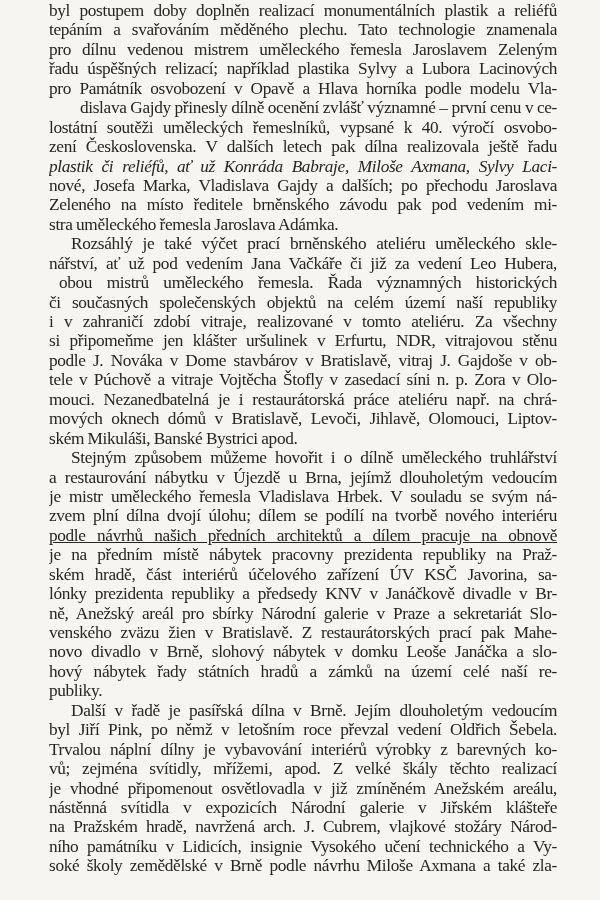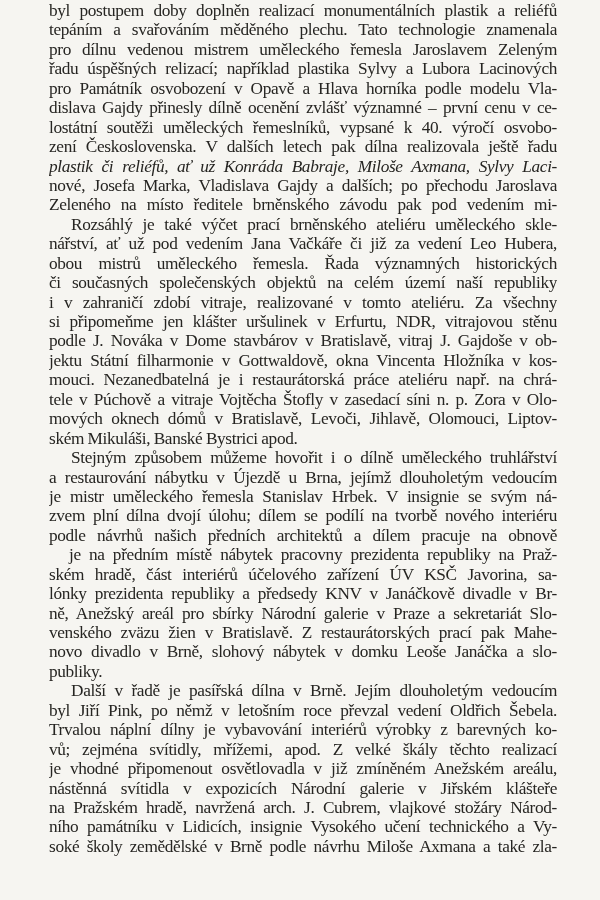--- a/index.html
+++ b/index.html
@@ -32,49 +32,50 @@
 </head>
 <body>
 
 <div class="page">
   <div class="text-col" id="text-col">
       <div class="line"><span style="white-space: nowrap; word-spacing: -0.5px;">byl postupem doby doplněn realizací monumentálních plastik a reliéfů</span></div>
       <div class="line"><span style="white-space: nowrap; word-spacing: -0.5px;">tepáním a svařováním měděného plechu. Tato technologie znamenala</span></div>
       <div class="line"><span style="white-space: nowrap; word-spacing: -0.5px;">pro dílnu vedenou mistrem uměleckého řemesla Jaroslavem Zeleným</span></div>
       <div class="line"><span style="white-space: nowrap; word-spacing: -0.5px;">řadu úspěšných relizací; například plastika Sylvy a Lubora Lacinových</span></div>
       <div class="line"><span style="white-space: nowrap; word-spacing: -0.5px;">pro Památník osvobození v Opavě a Hlava horníka podle modelu Vla-</span></div>
-      <div class="line"><span style="white-space: nowrap; word-spacing: -0.5px;">dislava Gajdy přinesly dílně ocenění zvlášť významné – první cenu v ce-</span></div>
+      <div class="line"><span style="white-space: nowrap; word-spacing: -0.5px; margin-left: 31px;">dislava Gajdy přinesly dílně ocenění zvlášť významné – první cenu v ce-</span></div>
       <div class="line"><span style="white-space: nowrap; word-spacing: -0.5px;">lostátní soutěži uměleckých řemeslníků, vypsané k 40. výročí osvobo-</span></div>
       <div class="line"><span style="white-space: nowrap; word-spacing: -0.5px;">zení Československa. V dalších letech pak dílna realizovala ještě řadu</span></div>
       <div class="line"><span style="white-space: nowrap; word-spacing: -0.5px; font-style: italic;">plastik či reliéfů, ať už Konráda Babraje, Miloše Axmana, Sylvy Laci-</span></div>
       <div class="line"><span style="white-space: nowrap; word-spacing: -0.5px;">nové, Josefa Marka, Vladislava Gajdy a dalších; po přechodu Jaroslava</span></div>
       <div class="line"><span style="white-space: nowrap; word-spacing: -0.5px;">Zeleného na místo ředitele brněnského závodu pak pod vedením mi-</span></div>
+      <div class="line last"><span style="white-space: nowrap;">stra uměleckého řemesla Jaroslava Adámka.</span></div>
       <div class="line indent"><span style="white-space: nowrap; word-spacing: -0.5px;">Rozsáhlý je také výčet prací brněnského ateliéru uměleckého skle-</span></div>
       <div class="line"><span style="white-space: nowrap; word-spacing: -0.5px;">nářství, ať už pod vedením Jana Vačkáře či již za vedení Leo Hubera,</span></div>
-      <div class="line"><span style="white-space: nowrap; word-spacing: -0.5px;">obou mistrů uměleckého řemesla. Řada významných historických</span></div>
+      <div class="line"><span style="white-space: nowrap; word-spacing: -0.5px; margin-left: 10px;">obou mistrů uměleckého řemesla. Řada významných historických</span></div>
       <div class="line"><span style="white-space: nowrap; word-spacing: -0.5px;">či současných společenských objektů na celém území naší republiky</span></div>
       <div class="line"><span style="white-space: nowrap; word-spacing: -0.5px;">i v zahraničí zdobí vitraje, realizované v tomto ateliéru. Za všechny</span></div>
       <div class="line"><span style="white-space: nowrap; word-spacing: -0.5px;">si připomeňme jen klášter uršulinek v Erfurtu, NDR, vitrajovou stěnu</span></div>
       <div class="line"><span style="white-space: nowrap; word-spacing: -0.5px;">podle J. Nováka v Dome stavbárov v Bratislavě, vitraj J. Gajdoše v ob-</span></div>
-      <div class="line"><span style="white-space: nowrap; word-spacing: -0.5px;">jektu Státní filharmonie v Gottwaldově, okna Vincenta Hložníka v kos-</span></div>
+      <div class="line"><span style="white-space: nowrap; word-spacing: -0.5px;">tele v Púchově a vitraje Vojtěcha Štofly v zasedací síni n. p. Zora v Olo-</span></div>
       <div class="line"><span style="white-space: nowrap; word-spacing: -0.5px;">mouci. Nezanedbatelná je i restaurátorská práce ateliéru např. na chrá-</span></div>
-      <div class="line"><span style="white-space: nowrap; word-spacing: -0.5px;">tele v Púchově a vitraje Vojtěcha Štofly v zasedací síni n. p. Zora v Olo-</span></div>
       <div class="line"><span style="white-space: nowrap; word-spacing: -0.5px;">mových oknech dómů v Bratislavě, Levoči, Jihlavě, Olomouci, Liptov-</span></div>
       <div class="line last"><span style="white-space: nowrap;">ském Mikuláši, Banské Bystrici apod.</span></div>
       <div class="line indent"><span style="white-space: nowrap; word-spacing: -0.5px;">Stejným způsobem můžeme hovořit i o dílně uměleckého truhlářství</span></div>
       <div class="line"><span style="white-space: nowrap; word-spacing: -0.5px;">a restaurování nábytku v Újezdě u Brna, jejímž dlouholetým vedoucím</span></div>
-      <div class="line"><span style="white-space: nowrap; word-spacing: -0.5px;">je mistr uměleckého řemesla Stanislav Hrbek. V insignie se svým ná-</span></div>
+      <div class="line"><span style="white-space: nowrap; word-spacing: -0.5px;">je mistr uměleckého řemesla Vladislava Hrbek. V souladu se svým ná-</span></div>
       <div class="line"><span style="white-space: nowrap; word-spacing: -0.5px;">zvem plní dílna dvojí úlohu; dílem se podílí na tvorbě nového interiéru</span></div>
-      <div class="line"><span style="white-space: nowrap; word-spacing: -0.5px;">podle návrhů našich předních architektů a dílem pracuje na obnově</span></div>
-      <div class="line"><span style="white-space: nowrap; word-spacing: -0.5px; margin-left: 20px;">je na předním místě nábytek pracovny prezidenta republiky na Praž-</span></div>
+      <div class="line"><span style="white-space: nowrap; word-spacing: -0.5px; text-decoration: underline;">podle návrhů našich předních architektů a dílem pracuje na obnově</span></div>
+      <div class="line"><span style="white-space: nowrap; word-spacing: -0.5px;">je na předním místě nábytek pracovny prezidenta republiky na Praž-</span></div>
       <div class="line"><span style="white-space: nowrap; word-spacing: -0.5px;">ském hradě, část interiérů účelového zařízení ÚV KSČ Javorina, sa-</span></div>
       <div class="line"><span style="white-space: nowrap; word-spacing: -0.5px;">lónky prezidenta republiky a předsedy KNV v Janáčkově divadle v Br-</span></div>
       <div class="line"><span style="white-space: nowrap; word-spacing: -0.5px;">ně, Anežský areál pro sbírky Národní galerie v Praze a sekretariát Slo-</span></div>
       <div class="line"><span style="white-space: nowrap; word-spacing: -0.5px;">venského zväzu žien v Bratislavě. Z restaurátorských prací pak Mahe-</span></div>
       <div class="line"><span style="white-space: nowrap; word-spacing: -0.5px; margin-top: 48px;">novo divadlo v Brně, slohový nábytek v domku Leoše Janáčka a slo-</span></div>
+      <div class="line"><span style="white-space: nowrap; word-spacing: -0.5px;">hový nábytek řady státních hradů a zámků na území celé naší re-</span></div>
       <div class="line last"><span style="white-space: nowrap;">publiky.</span></div>
       <div class="line indent"><span style="white-space: nowrap; word-spacing: -0.5px; margin-top: 46px;">Další v řadě je pasířská dílna v Brně. Jejím dlouholetým vedoucím</span></div>
       <div class="line"><span style="white-space: nowrap; word-spacing: -0.5px;">byl Jiří Pink, po němž v letošním roce převzal vedení Oldřich Šebela.</span></div>
       <div class="line"><span style="white-space: nowrap; word-spacing: -0.5px;">Trvalou náplní dílny je vybavování interiérů výrobky z barevných ko-</span></div>
       <div class="line"><span style="white-space: nowrap; word-spacing: -0.5px;">vů; zejména svítidly, mřížemi, apod. Z velké škály těchto realizací</span></div>
       <div class="line"><span style="white-space: nowrap; word-spacing: -0.5px;">je vhodné připomenout osvětlovadla v již zmíněném Anežském areálu,</span></div>
       <div class="line"><span style="white-space: nowrap; word-spacing: -0.5px;">nástěnná svítidla v expozicích Národní galerie v Jiřském klášteře</span></div>
       <div class="line"><span style="white-space: nowrap; word-spacing: -0.5px;">na Pražském hradě, navržená arch. J. Cubrem, vlajkové stožáry Národ-</span></div>
       <div class="line"><span style="white-space: nowrap; word-spacing: -0.5px;">ního památníku v Lidicích, insignie Vysokého učení technického a Vy-</span></div>
       <div class="line"><span style="white-space: nowrap; word-spacing: -0.5px;">soké školy zemědělské v Brně podle návrhu Miloše Axmana a také zla-</span></div>

